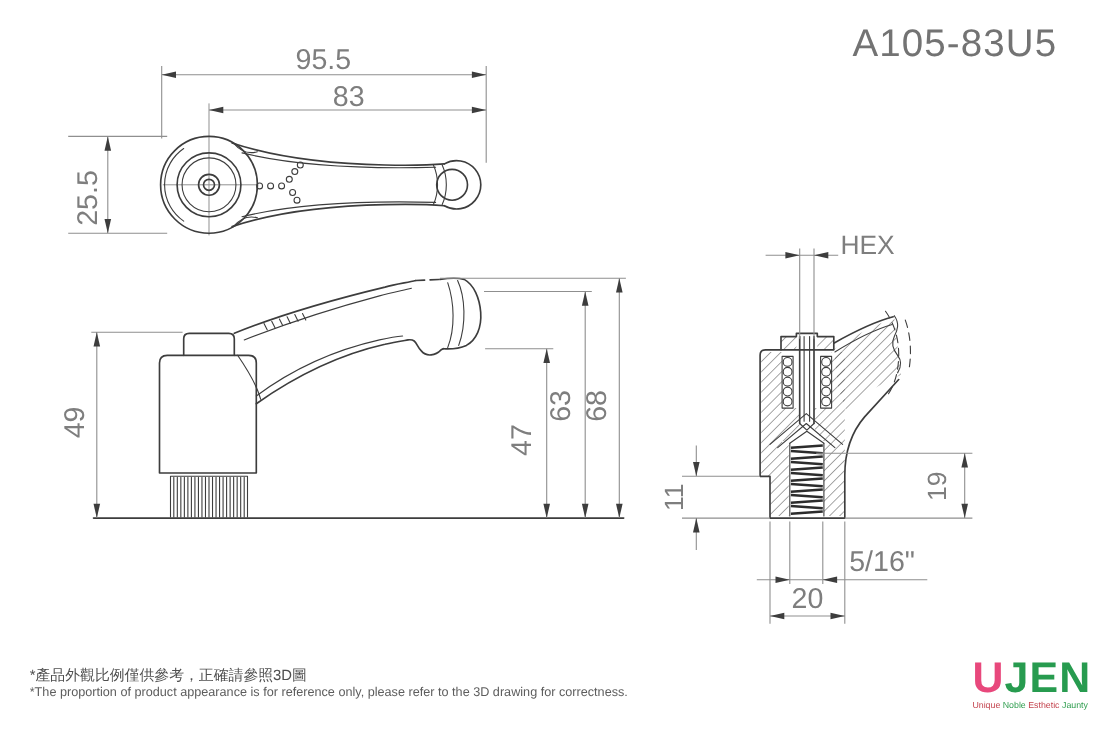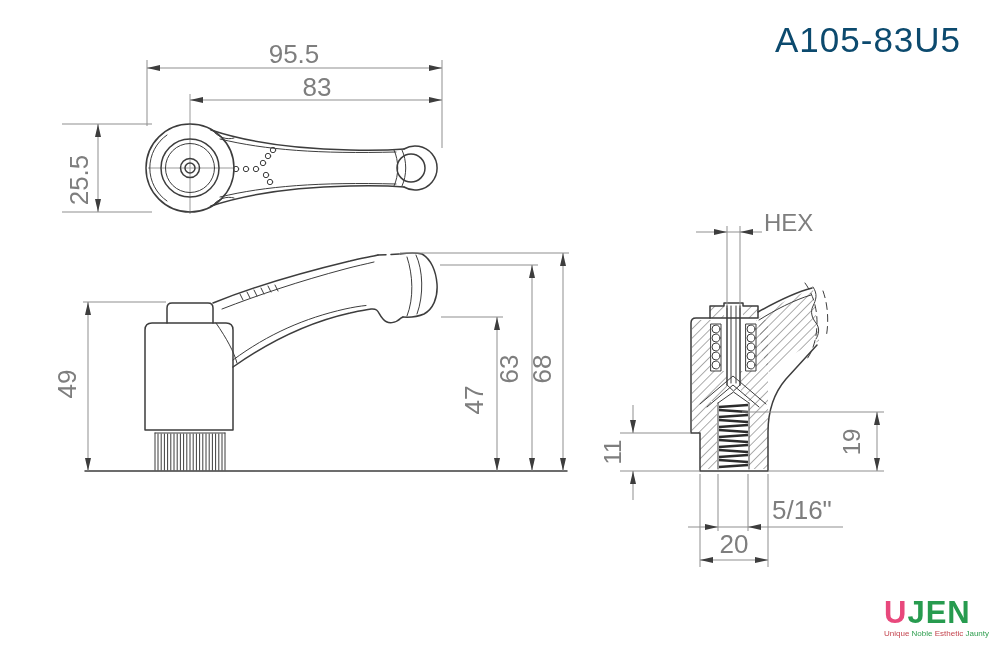--- a/index.html
+++ b/index.html
@@ -8,26 +8,26 @@
   svg text{font-family:"Liberation Sans",sans-serif;}
   .ol{stroke:#3d3d3d;fill:none;stroke-width:1.5;stroke-linecap:round;stroke-linejoin:round;}
   .ol2{stroke:#3d3d3d;fill:none;stroke-width:1;stroke-linecap:round;stroke-linejoin:round;}
   .dim{stroke:#8f8f8f;fill:none;stroke-width:1;}
   .cl{stroke:#8f8f8f;fill:none;stroke-width:0.9;}
   .arr{fill:#3d3d3d;stroke:none;}
   .dt{fill:#7e7e7e;}
   .thick{stroke:#2c2c2c;fill:none;stroke-width:2.3;}
   .hatchfill{fill:url(#hatch);stroke:none;}
   .dash{stroke-dasharray:7 5;}
-  #part-number{position:absolute;left:775px;top:20px;width:215px;font-size:35px;letter-spacing:1px;color:#0c4a6e;white-space:nowrap;}
+  #part-number{position:absolute;left:775px;top:20px;width:215px;font-size:35px;letter-spacing:1px;color:#737373;white-space:nowrap;}
   #footer-notes{position:absolute;left:27px;top:605px;color:#4f4f4f;line-height:1.35;}
   #footer-notes .zh{font-size:13.5px;}
   #footer-notes .en{font-size:11.5px;color:#5d5d5d;}
   #logo{position:absolute;left:884px;top:597px;line-height:1;}
-  #logo .mark{font-size:31px;font-weight:800;letter-spacing:1px;}
+  #logo .mark{font-size:39px;font-weight:800;letter-spacing:1px;}
   #logo .mark .u{color:#e8487c;}
   #logo .mark .jen{color:#279b4f;}
   #logo .tagline{font-size:8px;margin-top:2px;white-space:nowrap;letter-spacing:0px;}
   .tg-r{color:#c4454f;text-align:center;} .tg-g{color:#2f9e4f;}
 </style>
 </head>
 <body>
 
 <div id="stage">
 <svg width="1001" height="667" viewBox="0 0 1001 667">
@@ -197,20 +197,24 @@
     <polygon class="arr" points="700,560 713,557 713,563"></polygon>
         <polygon class="arr" points="768,560 755,557 755,563"></polygon>
     <text class="dt" x="734" y="553" font-size="26" text-anchor="middle">20</text>
   </g>
 </svg>
 
 
 <div id="part-number">A105-83U5</div>
 
 
+<div id="footer-notes">
+  <div class="zh">*產品外觀比例僅供參考，正確請參照3D圖</div>
+  <div class="en">*The proportion of product appearance is for reference only, please refer to the 3D drawing for correctness.</div>
+</div>
 
 
 <div id="logo">
   <div class="mark"><span class="u">U</span><span class="jen">JEN</span></div>
   <div class="tagline">
     <span class="tg-r">Unique</span>
     <span class="tg-g">Noble</span>
     <span class="tg-r">Esthetic</span>
     <span class="tg-g">Jaunty</span>
   </div>

